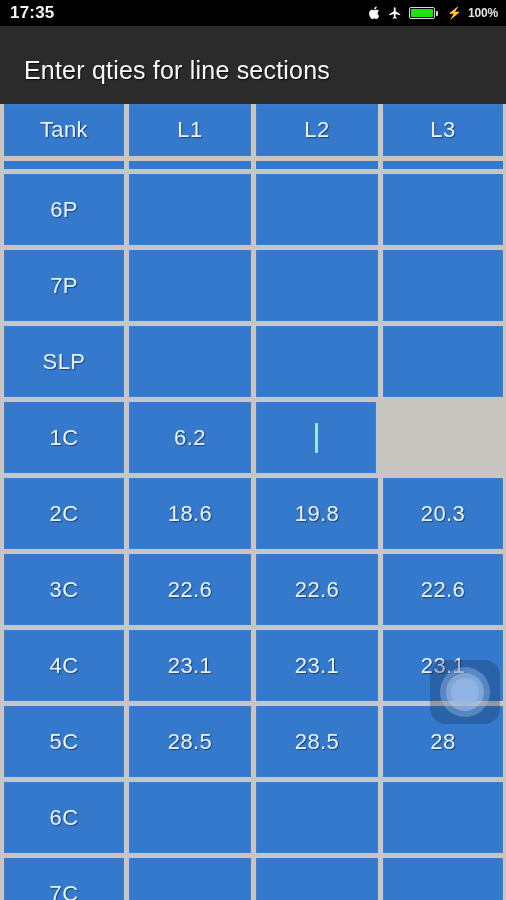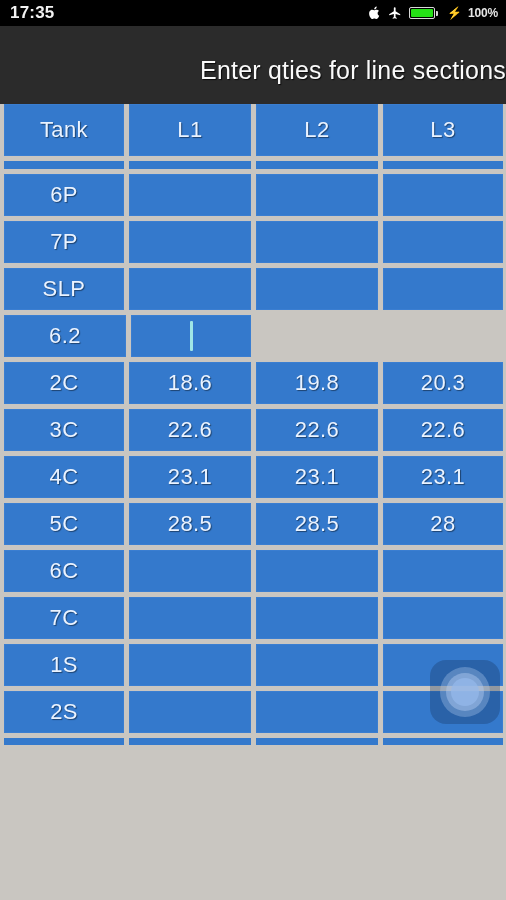--- a/index.html
+++ b/index.html
@@ -27,39 +27,39 @@
     padding:1px; background:#000;
   }
   .batt-fill{ height:100%; width:100%; background:#25e016; border-radius:1px; }
   .batt-cap{ width:2px; height:5px; background:#d8d8d8; border-radius:0 1px 1px 0; margin-left:1px; }
   .bolt{ font-size:12px; color:#fff; margin-left:3px; line-height:1; }
   .batt-pct{ font-size:12px; font-weight:bold; color:#e5e5e5; letter-spacing:-.2px; }
 
   
   .appbar{
     height:90px; background:#2b2b2b; display:flex; align-items:center;
-    padding-left:14px; border-bottom:1px solid #1d1d1d;justify-content:flex-end;
+    padding-left:24px; border-bottom:1px solid #1d1d1d;
   }
   .appbar-title{
     color:#fafafa; font-size:25px; font-weight:400; letter-spacing:.2px;
     text-shadow:1px 1px 1px rgba(0,0,0,.8);
   }
 
   
   .grid-wrap{
     position:absolute; left:0; top:104px; width:506px; height:796px;
     background:#c9c6c1; overflow:hidden;
   }
   .grid-inner{ padding:0 4px; }
 
   .row{ display:flex; gap:5px; margin-bottom:5px; }
 
   .cell{
     background:#3479cc;
-    height:42px;
+    height:71px;
     display:flex; align-items:center; justify-content:center;
     color:#eaf3ff; font-size:22px; letter-spacing:.4px;
     text-shadow:1px 1px 1px rgba(0,0,0,.45);
     position:relative;
     border:1px solid #3a7ed1;
   }
   .cell.c-tank{ width:120px; flex:0 0 120px; }
   .cell.c-val { width:122px; flex:0 0 122px; }
   .cell.c-last{ width:120px; flex:0 0 120px; }
 
@@ -149,20 +149,21 @@
           <div class="cell c-val"></div>
           <div class="cell c-last"></div>
         </div>
         <div class="row">
           <div class="cell c-tank">SLP</div>
           <div class="cell c-val"></div>
           <div class="cell c-val"></div>
           <div class="cell c-last"></div>
         </div>
         <div class="row">
+          <div class="cell c-tank">1C</div>
           <div class="cell c-val">6.2</div>
           <div class="cell c-last">
             <span class="caret"></span>
           </div>
         </div>
         <div class="row">
           <div class="cell c-tank">2C</div>
           <div class="cell c-val">18.6</div>
           <div class="cell c-val">19.8</div>
           <div class="cell c-last">20.3</div>

